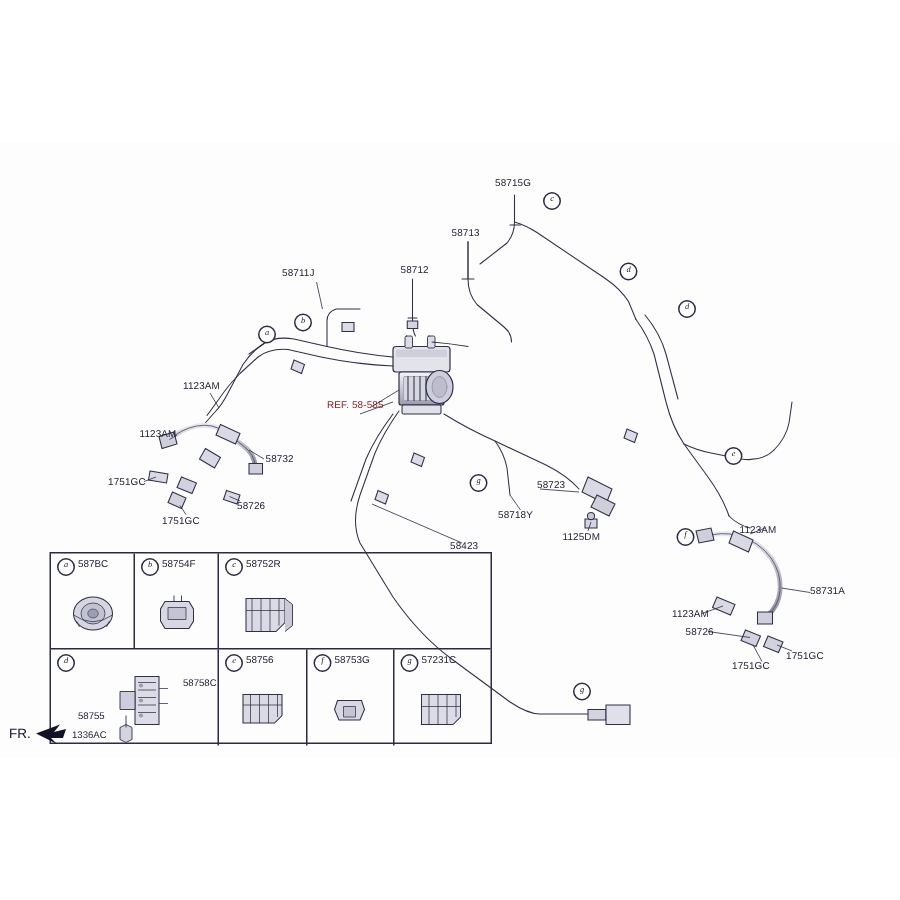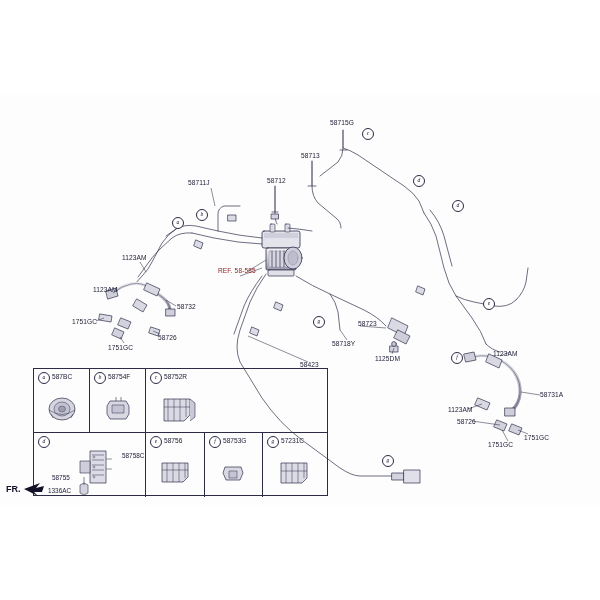--- a/index.html
+++ b/index.html
@@ -117,21 +117,21 @@
     left: 0;
     top: 14px;
     width: 100%;
     height: 50px;
   }
   .fr {
     position: absolute;
     left: 6px;
     top: 484px;
     font-size: 9px;
-    font-weight: bold;
+    font-weight: normal;
     color: #111127;
   }
   .part-note {
     position: absolute;
     font-size: 6.4px;
     color: #1b1b35;
     white-space: nowrap;
   }
 </style>
 </head>

